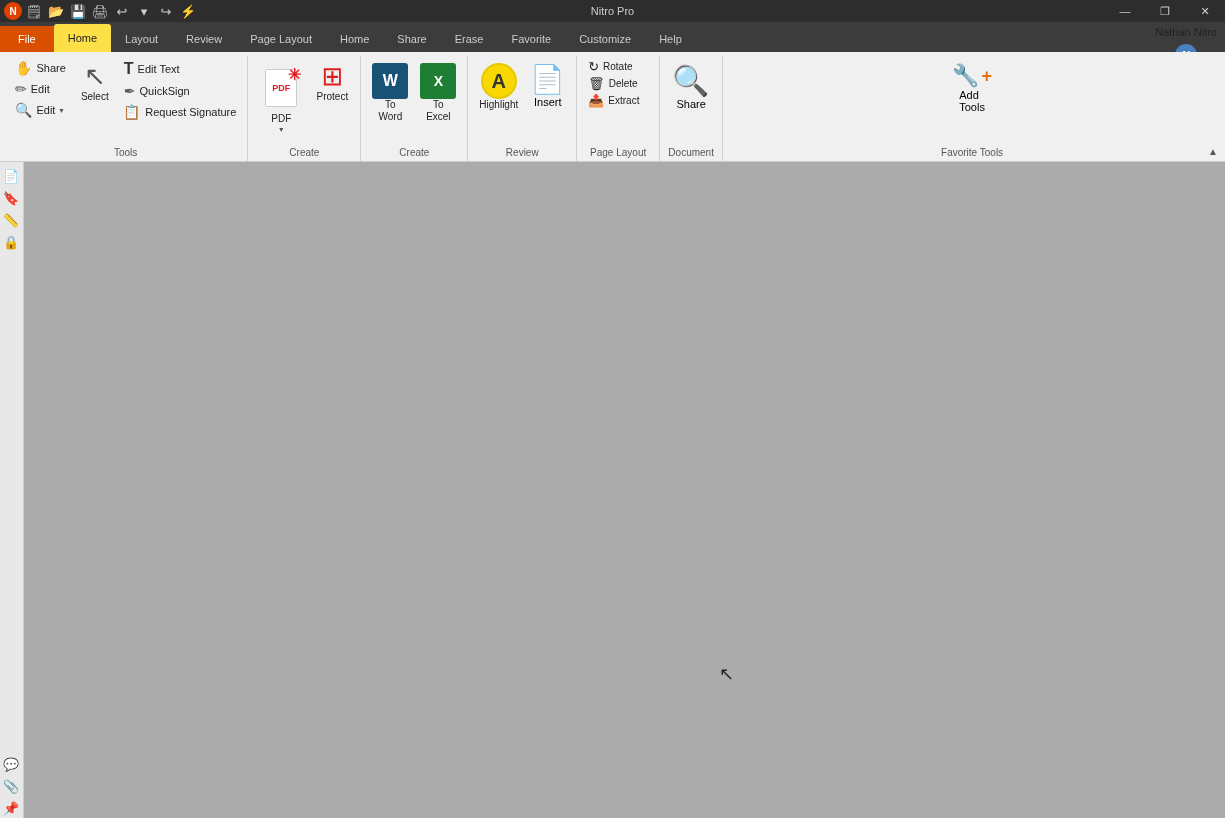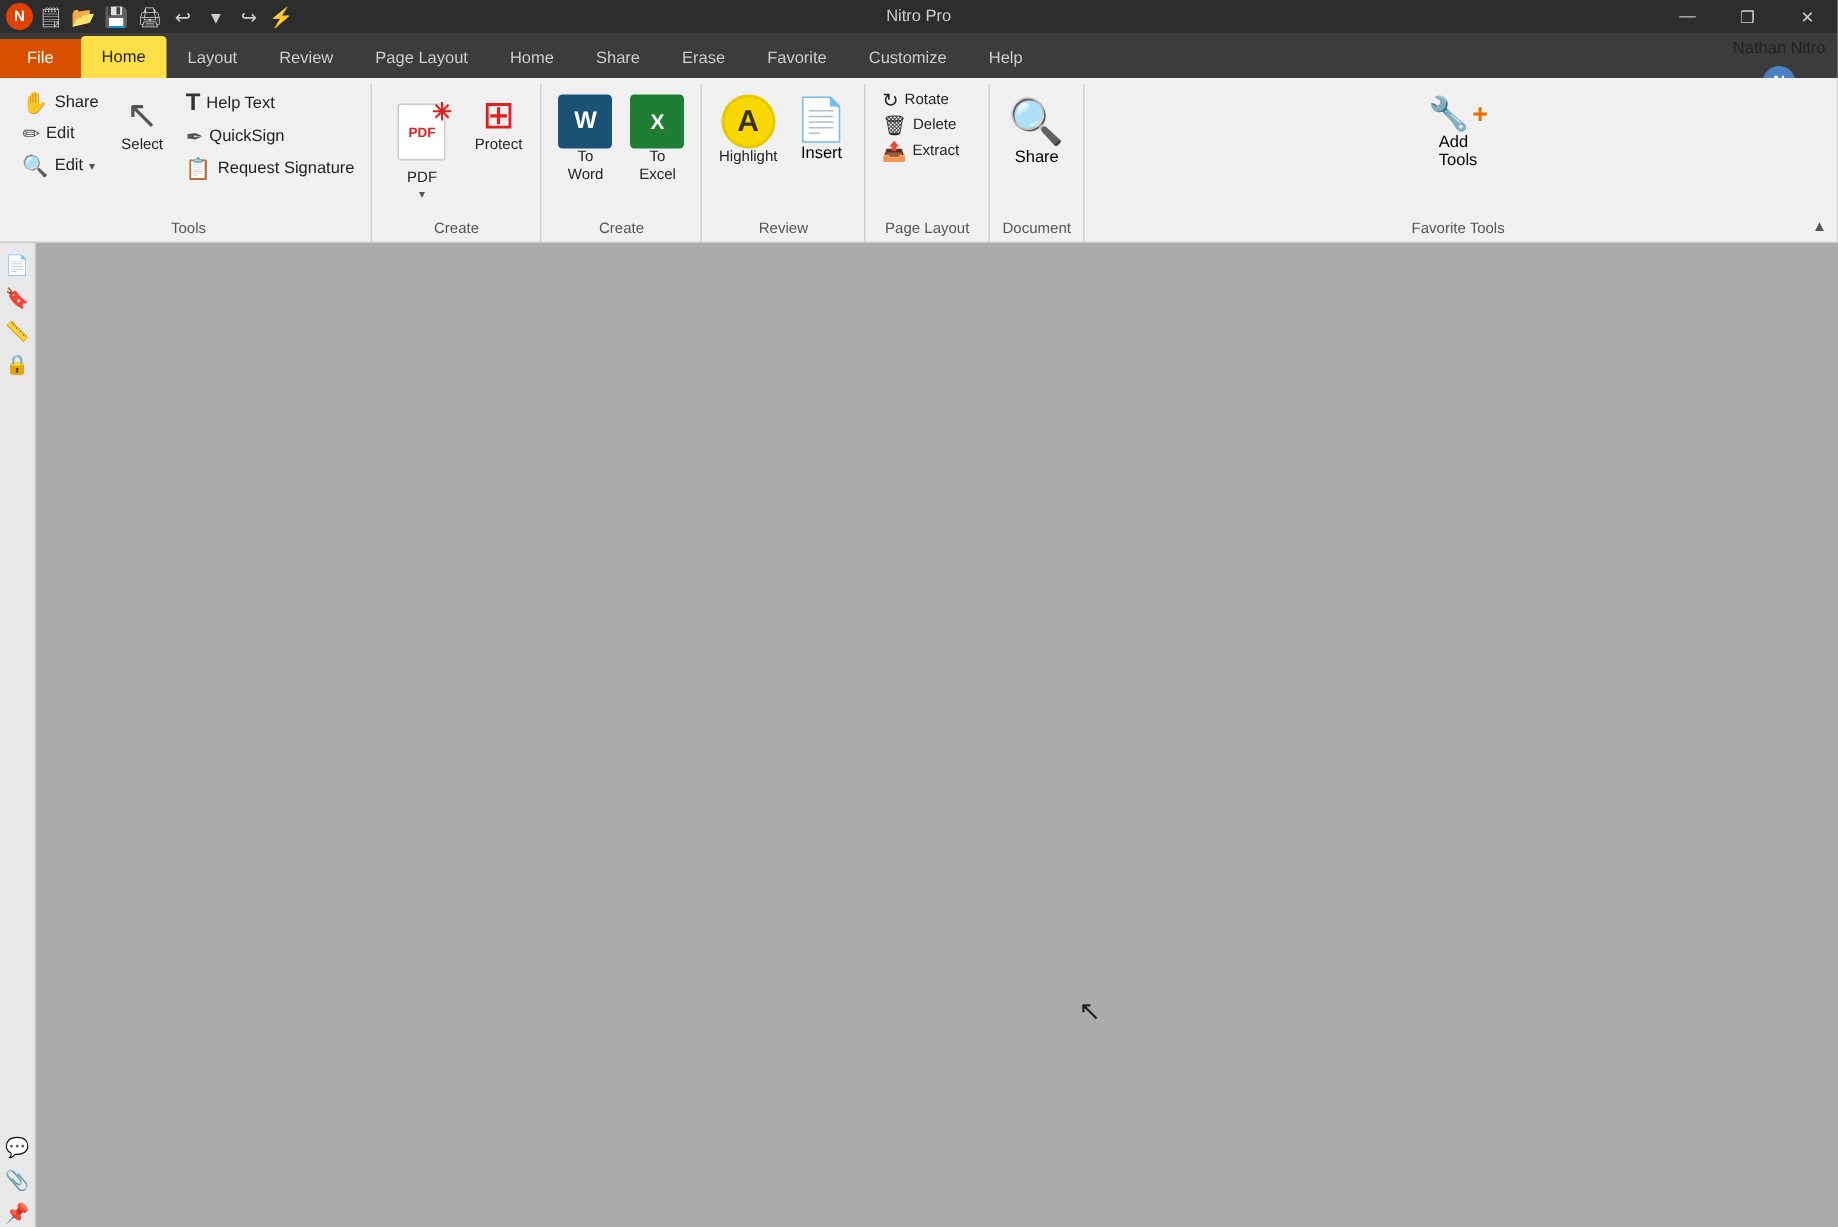--- a/index.html
+++ b/index.html
@@ -474,21 +474,21 @@
       </div>
       <div class="tools-column">
         <div class="ribbon-btn">
           <div class="btn-icon" style="font-size:26px; color:#555;">↖</div>
           <div class="btn-label">Select</div>
         </div>
       </div>
       <div class="tools-column">
         <div class="tool-item">
           <span class="tool-icon" style="font-weight:bold; font-size:16px; color:#333;">T</span>
-          <span>Help Text</span>
+          <span>Edit Text</span>
         </div>
         <div class="tool-item">
           <span class="tool-icon">✒</span>
           <span>QuickSign</span>
         </div>
         <div class="tool-item">
           <span class="tool-icon">📋</span>
           <span>Request Signature</span>
         </div>
       </div>

